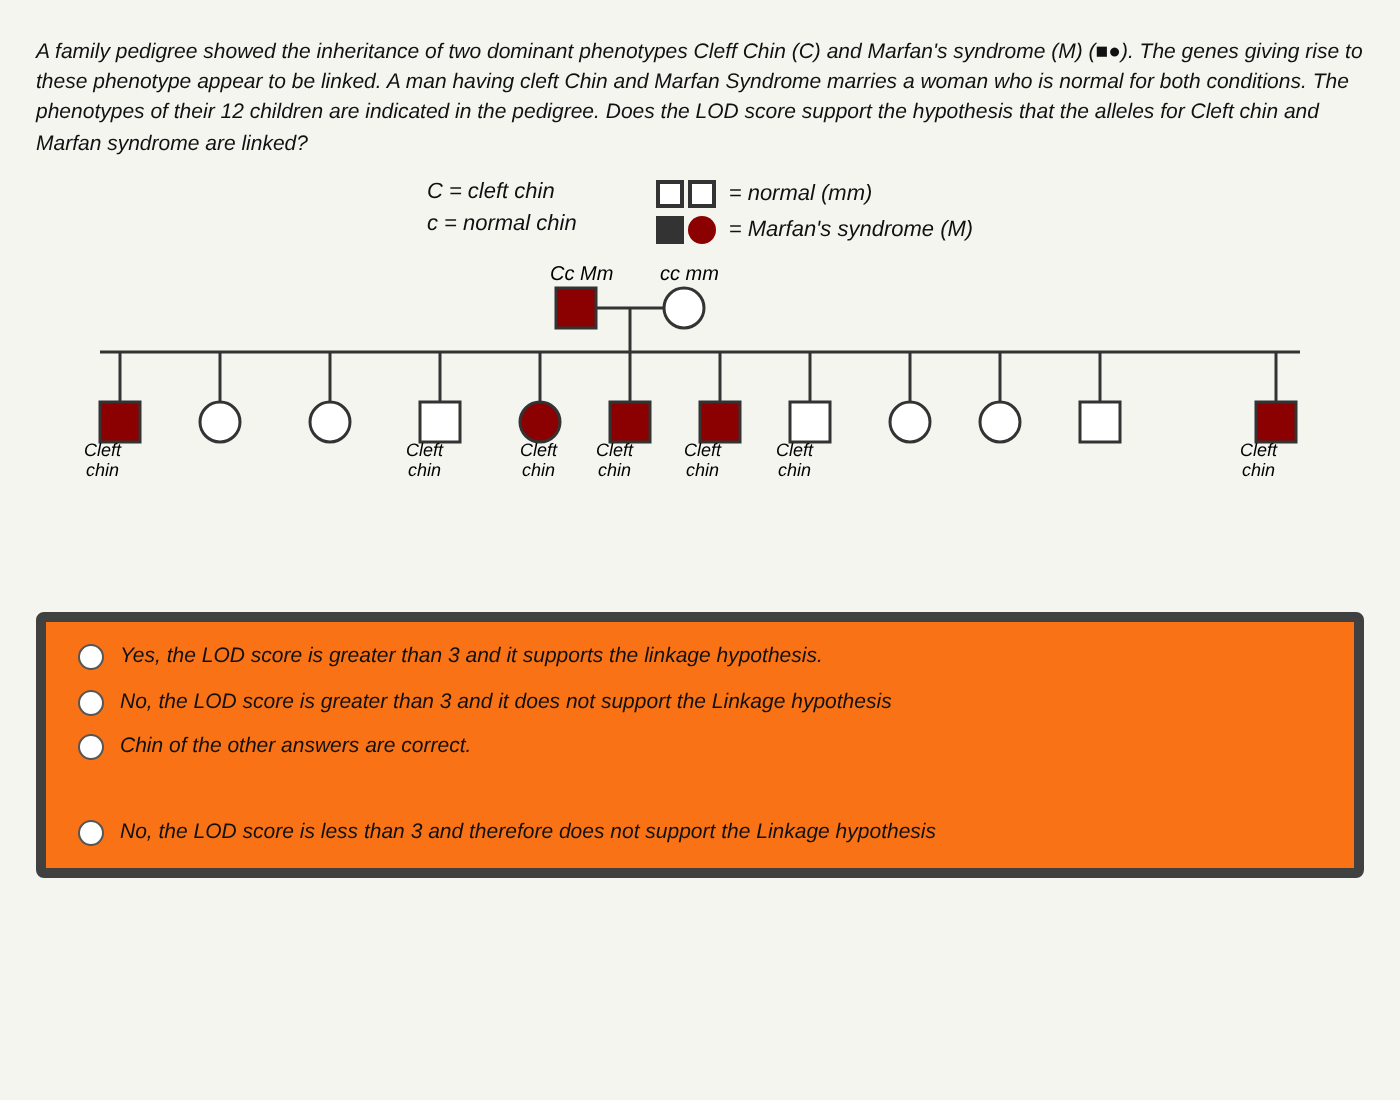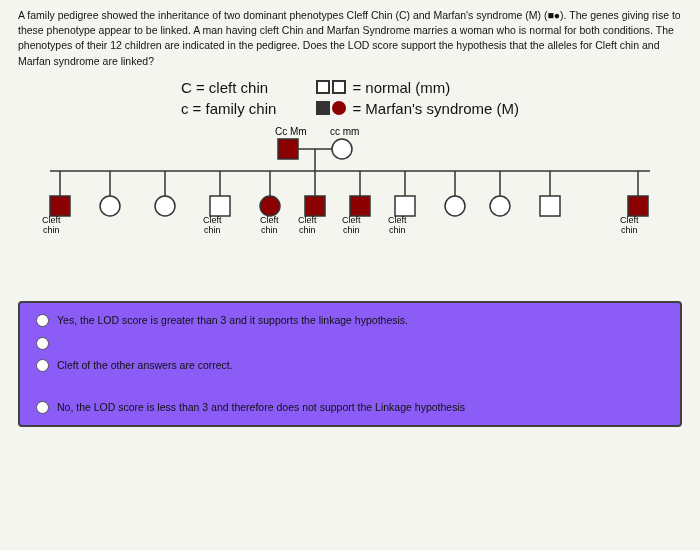--- a/index.html
+++ b/index.html
@@ -8,37 +8,38 @@
       height: 550px;
       background: #f5f5f0;
       font-family: Arial, sans-serif;
       font-size: 11px;
       color: #111;
       overflow: hidden;
       position: relative;
     }
 
     .page {
-      padding: 8px 18px;
+      padding: 19px 18px;
       width: 700px;
       height: 550px;
+      font-style: italic;
     }
 
     .intro-text {
       font-size: 10.5px;
       line-height: 1.45;
       margin-bottom: 10px;
     }
 
     .legend-area {
       display: flex;
       justify-content: center;
       gap: 40px;
       margin-bottom: 4px;
-      font-size: 15px;
+      font-size: 11px;
       text-align: right;
     }
 
     .legend-left, .legend-right {
       display: flex;
       flex-direction: column;
       gap: 4px;
     }
 
     .legend-item {
@@ -90,22 +91,22 @@
       top: 0;
       left: 0;
       width: 100%;
       height: 100%;
     }
 
     
     .choices {
       margin-top: 10px;
       padding: 10px 16px;
-      background: #8b5cf6;
-      border: 2px solid #404040;
+      background: #f97316;
+      border: 5px solid #404040;
       border-radius: 4px;
     }
 
     .choice-item {
       display: flex;
       align-items: flex-start;
       gap: 8px;
       margin-bottom: 8px;
       font-size: 10.5px;
       line-height: 1.4;
@@ -134,21 +135,21 @@
   <div class="intro-text">
     <span>A family pedigree showed the inheritance of two dominant phenotypes Cleff Chin (C) and Marfan's syndrome (M) (■●). The genes giving rise to these phenotype appear to be linked. A man having cleft Chin and Marfan Syndrome marries a woman who is normal for both conditions. The phenotypes of their 12 children are indicated in the pedigree. Does the LOD score support the hypothesis that the alleles for Cleft chin and Marfan syndrome are linked?</span>
   </div>
 
   <div class="legend-area">
     <div class="legend-left">
       <div class="legend-item">
         <span>C = cleft chin</span>
       </div>
       <div class="legend-item">
-        <span>c = family chin</span>
+        <span>c = normal chin</span>
       </div>
     </div>
     <div class="legend-right">
       <div class="legend-item">
         <div class="marfan-legend">
           <span class="sq" style="width:14px;height:14px;"></span>
           <span class="sq" style="width:14px;height:14px;"></span>
         </div>
         <span>= normal (mm)</span>
       </div>
@@ -230,24 +231,25 @@
     </svg>
   </div>
 
   <div class="choices">
     <div class="choice-item">
       <div class="radio-circle"></div>
       <span>Yes, the LOD score is greater than 3 and it supports the linkage hypothesis.</span>
     </div>
     <div class="choice-item">
       <div class="radio-circle"></div>
-    </div>
-    <div class="choice-item">
-      <div class="radio-circle"></div>
-      <span>Cleft of the other answers are correct.</span>
+      <span>No, the LOD score is greater than 3 and it does not support the Linkage hypothesis</span>
+    </div>
+    <div class="choice-item">
+      <div class="radio-circle"></div>
+      <span>Chin of the other answers are correct.</span>
     </div>
     <div class="choice-item">
       <div class="radio-circle"></div>
       <span>No, the LOD score is less than 3 and therefore does not support the Linkage hypothesis</span>
     </div>
   </div>
 
 </div>
 
 </body></html>

